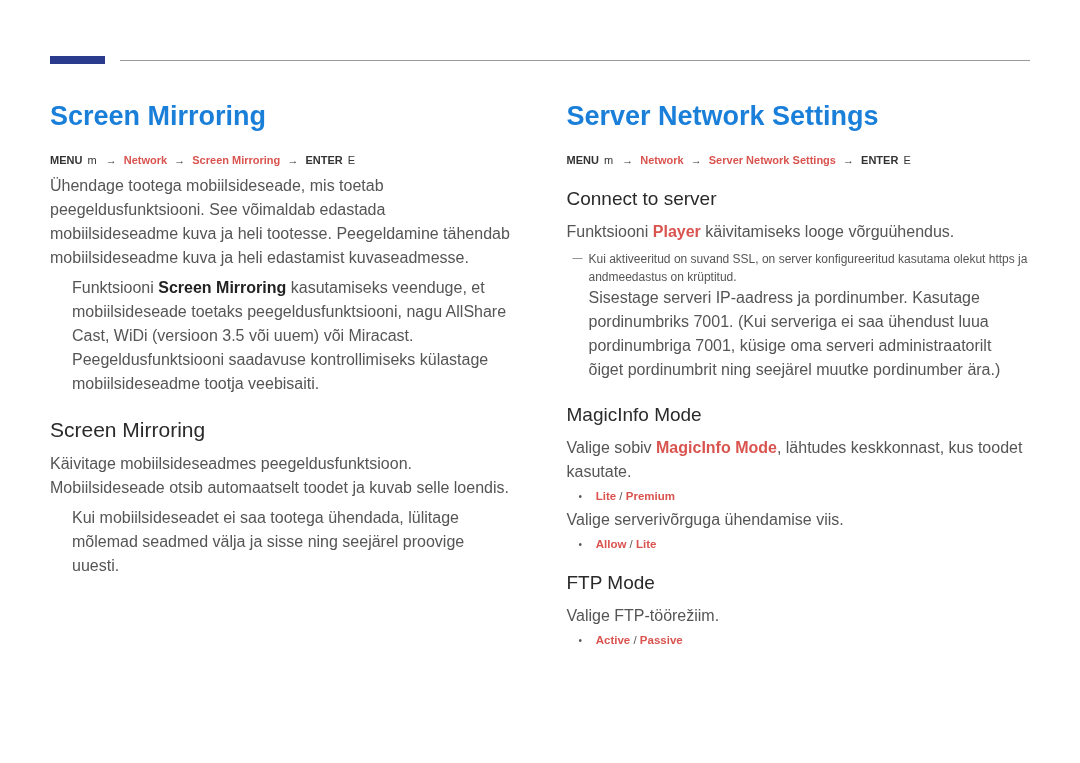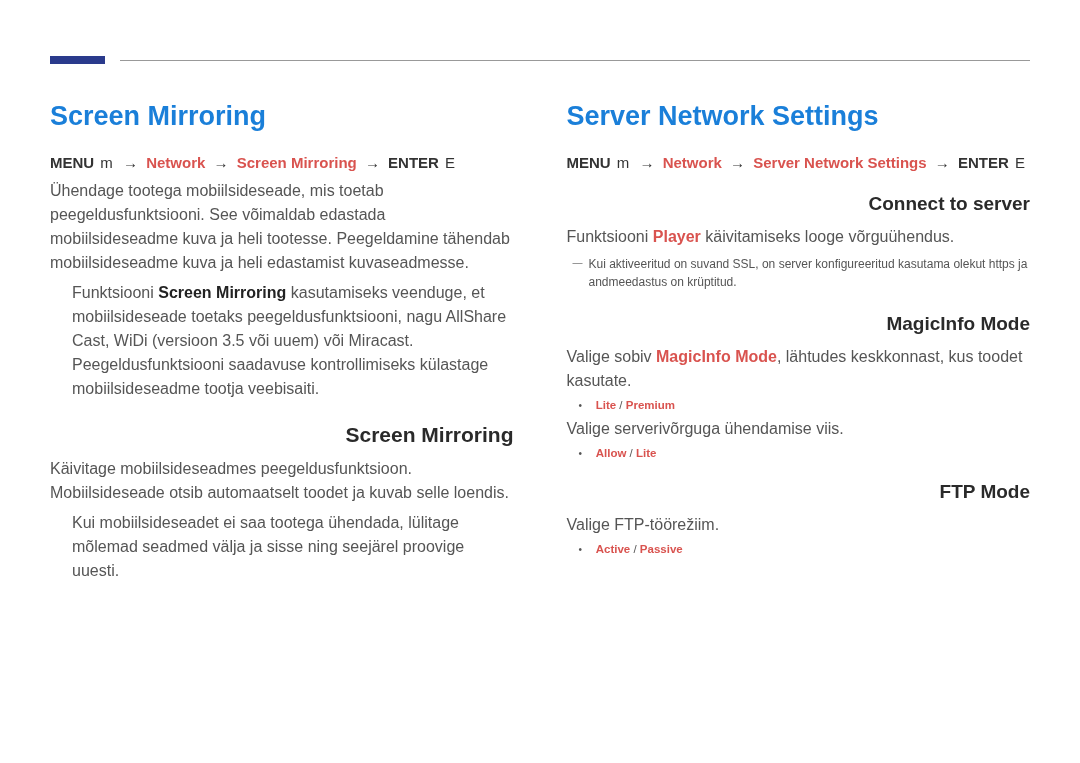--- a/index.html
+++ b/index.html
@@ -39,21 +39,21 @@
       flex: 1;
       min-width: 0;
     }
     h1 {
       color: #1a7fd9;
       font-size: 27px;
       font-weight: 600;
       margin-bottom: 22px;
     }
     .breadcrumb {
-      font-size: 15px;
+      font-size: 11px;
       font-weight: 700;
       margin-bottom: 8px;
       color: #333;
     }
     .breadcrumb .menu-glyph {
       font-weight: 400;
       margin: 0 2px;
     }
     .breadcrumb .accent {
       color: #d9534f;
@@ -73,24 +73,23 @@
       padding-left: 22px;
       margin-top: 0;
     }
     p.body .bold-dark {
       font-weight: 700;
       color: #222;
     }
     h2 {
       color: #2a2a2a;
       font-size: 21px;
-      font-weight: 700;
+      font-weight: 400;
       margin-top: 22px;
       margin-bottom: 10px;
-      text-align: right;
     }
     h2.sub {
       font-size: 19px;
     }
     .note-line {
       font-size: 12px;
       color: #555;
       line-height: 1.5;
       padding-left: 22px;
       position: relative;
@@ -180,20 +179,21 @@
       <span class="menu-glyph">E</span>
     </div>
 
     <h2 class="sub">Connect to server</h2>
     <p class="body">
       <span>Funktsiooni </span><span class="accent-inline">Player</span><span> käivitamiseks looge võrguühendus.</span>
     </p>
     <div class="note-line">
       <span>Kui aktiveeritud on suvand </span><span class="bold-dark">SSL</span><span>, on server konfigureeritud kasutama olekut </span><span class="bold-dark">https</span><span> ja andmeedastus on krüptitud.</span>
     </div>
+    <p class="body indent">Sisestage serveri IP-aadress ja pordinumber. Kasutage pordinumbriks 7001. (Kui serveriga ei saa ühendust luua pordinumbriga 7001, küsige oma serveri administraatorilt õiget pordinumbrit ning seejärel muutke pordinumber ära.)</p>
 
     <h2 class="sub">MagicInfo Mode</h2>
     <p class="body">
       <span>Valige sobiv </span><span class="accent-inline">MagicInfo Mode</span><span>, lähtudes keskkonnast, kus toodet kasutate.</span>
     </p>
     <div class="option-line">
       <span class="bullet">•</span>
       <span class="accent">Lite</span><span class="sep"> / </span><span class="accent">Premium</span>
     </div>
 

